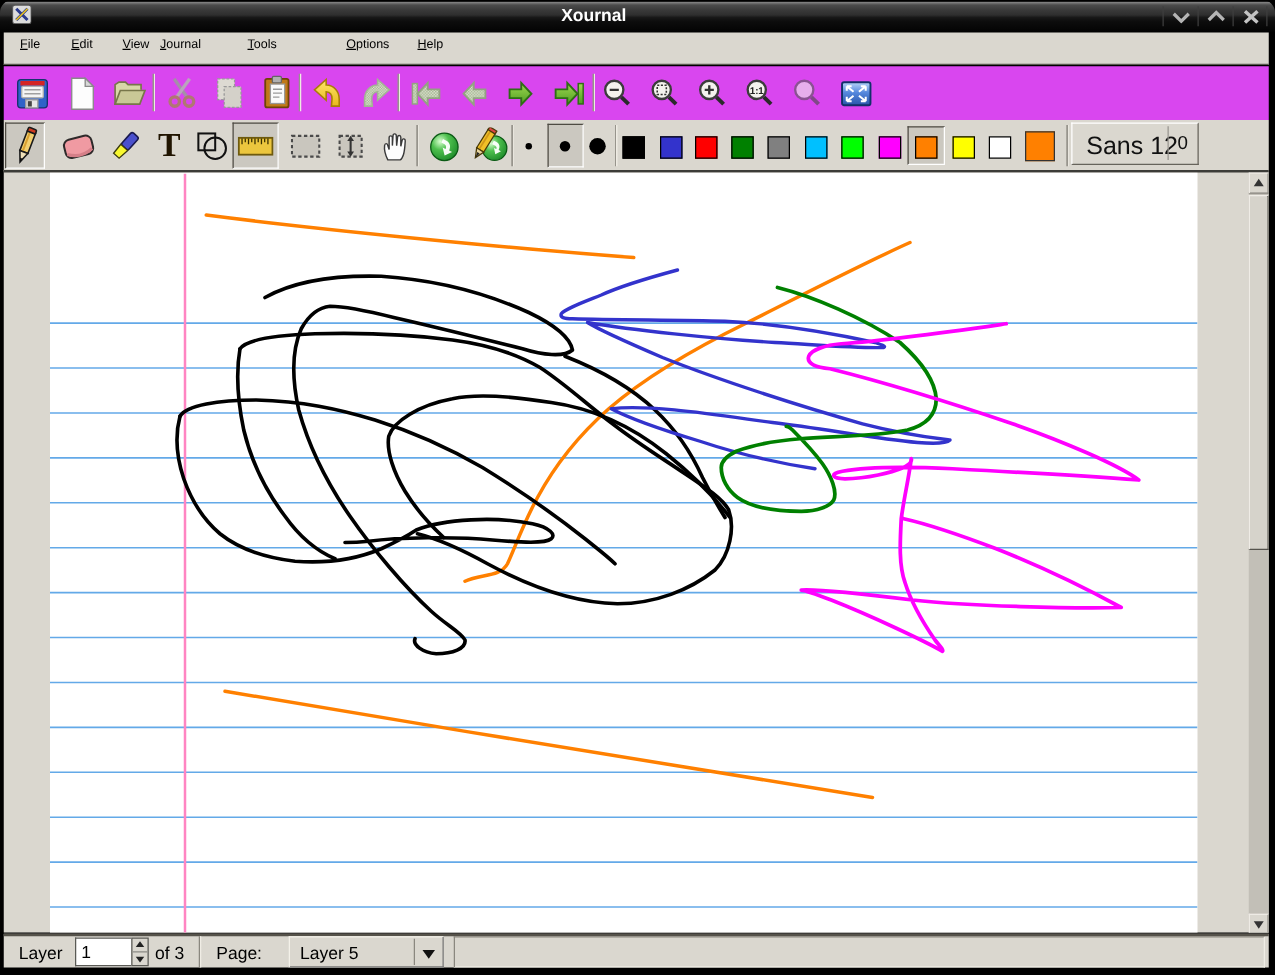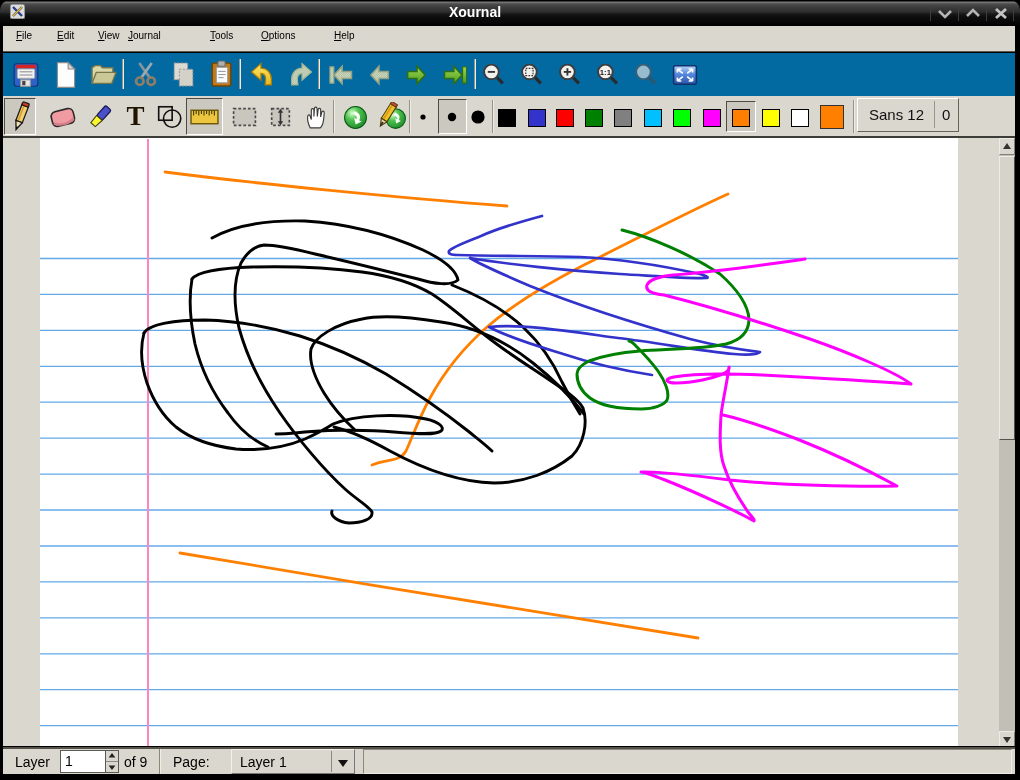--- a/index.html
+++ b/index.html
@@ -7,21 +7,21 @@
 body { font-family:"Liberation Sans", sans-serif; background:#000; position:relative; }
 .titlebar { position:absolute; left:0; top:0; width:1020px; height:26px;
   background:linear-gradient(#000 0, #000 1px, #7e7e7e 2px, #4c4c4c 4px, #3a3a3a 8px, #2e2e2e 12px, #181818 14px, #0d0d0d 17px, #060606 23px, #000 26px);
   border-radius:10px 10px 0 0;padding-left:24px; }
 .titletext { position:absolute; left:0; top:4px; width:950px; text-align:center;
   color:#fff; font-weight:bold; font-size:14px; }
 .menubar { position:absolute; left:3px; top:26px; width:1012px; height:26px; background:#dad7cf;
   border-bottom:1px solid #5a574f; }
 .menuitem { position:absolute; top:4px; font-size:10px; color:#000; }
 .menuitem span { text-decoration:underline; }
-.toolbar1 { position:absolute; left:3px; top:53px; width:1012px; height:43px; background:#0369a1; }
+.toolbar1 { position:absolute; left:3px; top:53px; width:1012px; height:43px; background:#d946ef; }
 .toolbar2 { position:absolute; left:3px; top:96px; width:1012px; height:41px; background:#dad7cf; }
 .tsep { position:absolute; top:6px; width:2px; height:30px;
   background:linear-gradient(90deg,#97948c 0 1px,#eeebe3 1px 2px); }
 .canvas { position:absolute; left:3px; top:136px; width:1012px; height:610px; background:#dad7cf; overflow:hidden; border-top:2px solid #3c3c38; }
 .page { position:absolute; left:37px; top:0; width:918px; height:610px; background:#fff; }
 .vscroll { position:absolute; left:996px; top:0; width:16px; height:610px; background:#c2bfb7; }
 .sbtn { position:absolute; left:0; width:16px; height:17px; background:#dad7cf;
   border:1px solid #82807a; border-top-color:#eeebe5; border-left-color:#eeebe5; }
 .sthumb { position:absolute; left:0; top:18px; width:16px; height:284px; background:#d6d3cb;
   border:1px solid #55534d; border-top-color:#efece6; border-left-color:#efece6; }
@@ -50,22 +50,22 @@
     </svg>
   <svg style="position:absolute;left:994px;top:7px" width="15" height="13">
       <path d="M2,2 L12,11 M12,2 L2,11" fill="none" stroke="#c4c4c4" stroke-width="2.8"></path>
     </svg>
 </div>
 <div class="menubar">
   <div class="menuitem" style="left:13px"><span>F</span>ile</div>
   <div class="menuitem" style="left:54px"><span>E</span>dit</div>
   <div class="menuitem" style="left:95px"><span>V</span>iew</div>
   <div class="menuitem" style="left:125px"><span>J</span>ournal</div>
-  <div class="menuitem" style="left:207px"><span>T</span>ools</div>
-  <div class="menuitem" style="left:258px"><span>O</span>ptions</div>
+  <div class="menuitem" style="left:195px"><span>T</span>ools</div>
+  <div class="menuitem" style="left:274px"><span>O</span>ptions</div>
   <div class="menuitem" style="left:331px"><span>H</span>elp</div>
 </div>
 <div class="toolbar1" id="tb1">
   <svg style="position:absolute;left:9px;top:8px" width="28" height="28" viewBox="0 0 26 26">
     <rect x="2" y="2.5" width="22" height="21" rx="2.5" fill="#2f62c8" stroke="#16336e"></rect>
     <rect x="4" y="3.5" width="18" height="3.4" fill="#d42424"></rect>
     <rect x="5" y="7.5" width="16" height="8.5" rx="1" fill="#f4f4f4" stroke="#b0b0b0"></rect>
     <line x1="7" y1="10" x2="19" y2="10" stroke="#a0a0a0" stroke-width="1.2"></line>
     <line x1="7" y1="13" x2="19" y2="13" stroke="#a0a0a0" stroke-width="1.2"></line>
     <rect x="8" y="17.5" width="9" height="6" fill="#e8e8e8" stroke="#9a9a9a"></rect>
@@ -282,21 +282,21 @@
   <div class="swatch" style="left:640.5px;background:#00c0ff"></div>
   <div class="swatch" style="left:670px;background:#00ff00"></div>
   <div class="swatch" style="left:699.5px;background:#ff00ff"></div>
   <div style="position:absolute;left:723px;top:5px;width:30px;height:31px;background:#cbc8c0;border:1.5px solid #4e4b43;border-bottom-color:#fff;border-right-color:#fff"></div>
   <div class="swatch" style="left:729px;background:#ff8000"></div>
   <div class="swatch" style="left:758.5px;background:#ffff00"></div>
   <div class="swatch" style="left:787.5px;background:#fff"></div>
   <div style="position:absolute;left:817px;top:9px;width:24px;height:24px;background:#ff8000;border:1px solid #333"></div>
   <div class="tsep" style="left:850px;top:4px;height:33px"></div>
   <div style="position:absolute;left:854px;top:2px;width:102px;height:34px;background:#dad7cf;border:1.5px solid #989590;border-top-color:#fff;border-left-color:#fff;border-bottom-color:#66635b;border-right-color:#66635b">
-    <div style="position:absolute;left:11px;top:7px;font-size:15px;color:#111">Sans 12</div>
+    <div style="position:absolute;left:11px;top:7px;font-size:20px;color:#111">Sans 12</div>
     <div style="position:absolute;left:76px;top:2px;width:1px;height:27px;background:#989590"></div>
     <div style="position:absolute;left:84px;top:7px;font-size:15px;color:#111">0</div>
   </div>
 </div>
 <div class="canvas">
   <div class="page"></div>
   <svg id="drawing" style="position:absolute;left:37px;top:0" width="918" height="610" viewBox="40 136 918 610">
     <g stroke="#63a9e8" stroke-width="1.3">
       <line x1="40" y1="256.5" x2="958" y2="256.5"></line>
       <line x1="40" y1="292.4" x2="958" y2="292.4"></line>
@@ -343,24 +343,24 @@
 <div class="statusbar">
   <div style="position:absolute;left:12px;top:5px">Layer</div>
   <div style="position:absolute;left:57px;top:1px;width:45px;height:23px;background:#fff;border:1px solid #5a5a55;border-right:none;padding:2px 4px">1</div>
   <div style="position:absolute;left:102px;top:1px;width:14px;height:23px;background:#dad7cf;border:1px solid #5a5a55;">
     <svg width="12" height="21" style="position:absolute;left:0px;top:0px">
         <path d="M6 2 L9.4 6.6 L2.6 6.6 Z" fill="#222"></path>
         <path d="M6 19 L9.4 14.4 L2.6 14.4 Z" fill="#222"></path>
         <line x1="0" y1="10.5" x2="12" y2="10.5" stroke="#8a8a84"></line>
       </svg>
   </div>
-  <div style="position:absolute;left:121px;top:5px">of 9</div>
+  <div style="position:absolute;left:121px;top:5px">of 3</div>
   <div style="position:absolute;left:156px;top:0;width:2px;height:25px;background:linear-gradient(90deg,#8a877f 0 1px,#f0ede5 1px 2px)"></div>
   <div style="position:absolute;left:170px;top:5px">Page:</div>
   <div style="position:absolute;left:228px;top:0;width:124px;height:25px;background:#dad7cf;border:1px solid #777;border-top-color:#f4f1e9;border-left-color:#f4f1e9">
-    <div style="position:absolute;left:8px;top:4px">Layer 1</div>
+    <div style="position:absolute;left:8px;top:4px">Layer 5</div>
     <div style="position:absolute;right:22px;top:1px;width:1px;height:21px;background:#8a877f"></div>
     <svg style="position:absolute;right:5px;top:8px" width="12" height="10">
         <path d="M1 2 L11 2 L6 9 Z" fill="#111"></path>
       </svg>
   </div>
   <div style="position:absolute;left:360px;top:0;width:649px;height:25px;border:1px solid #8a877f;border-bottom-color:#f0ede5;border-right-color:#f0ede5"></div>
 </div>
 
 </body></html>

